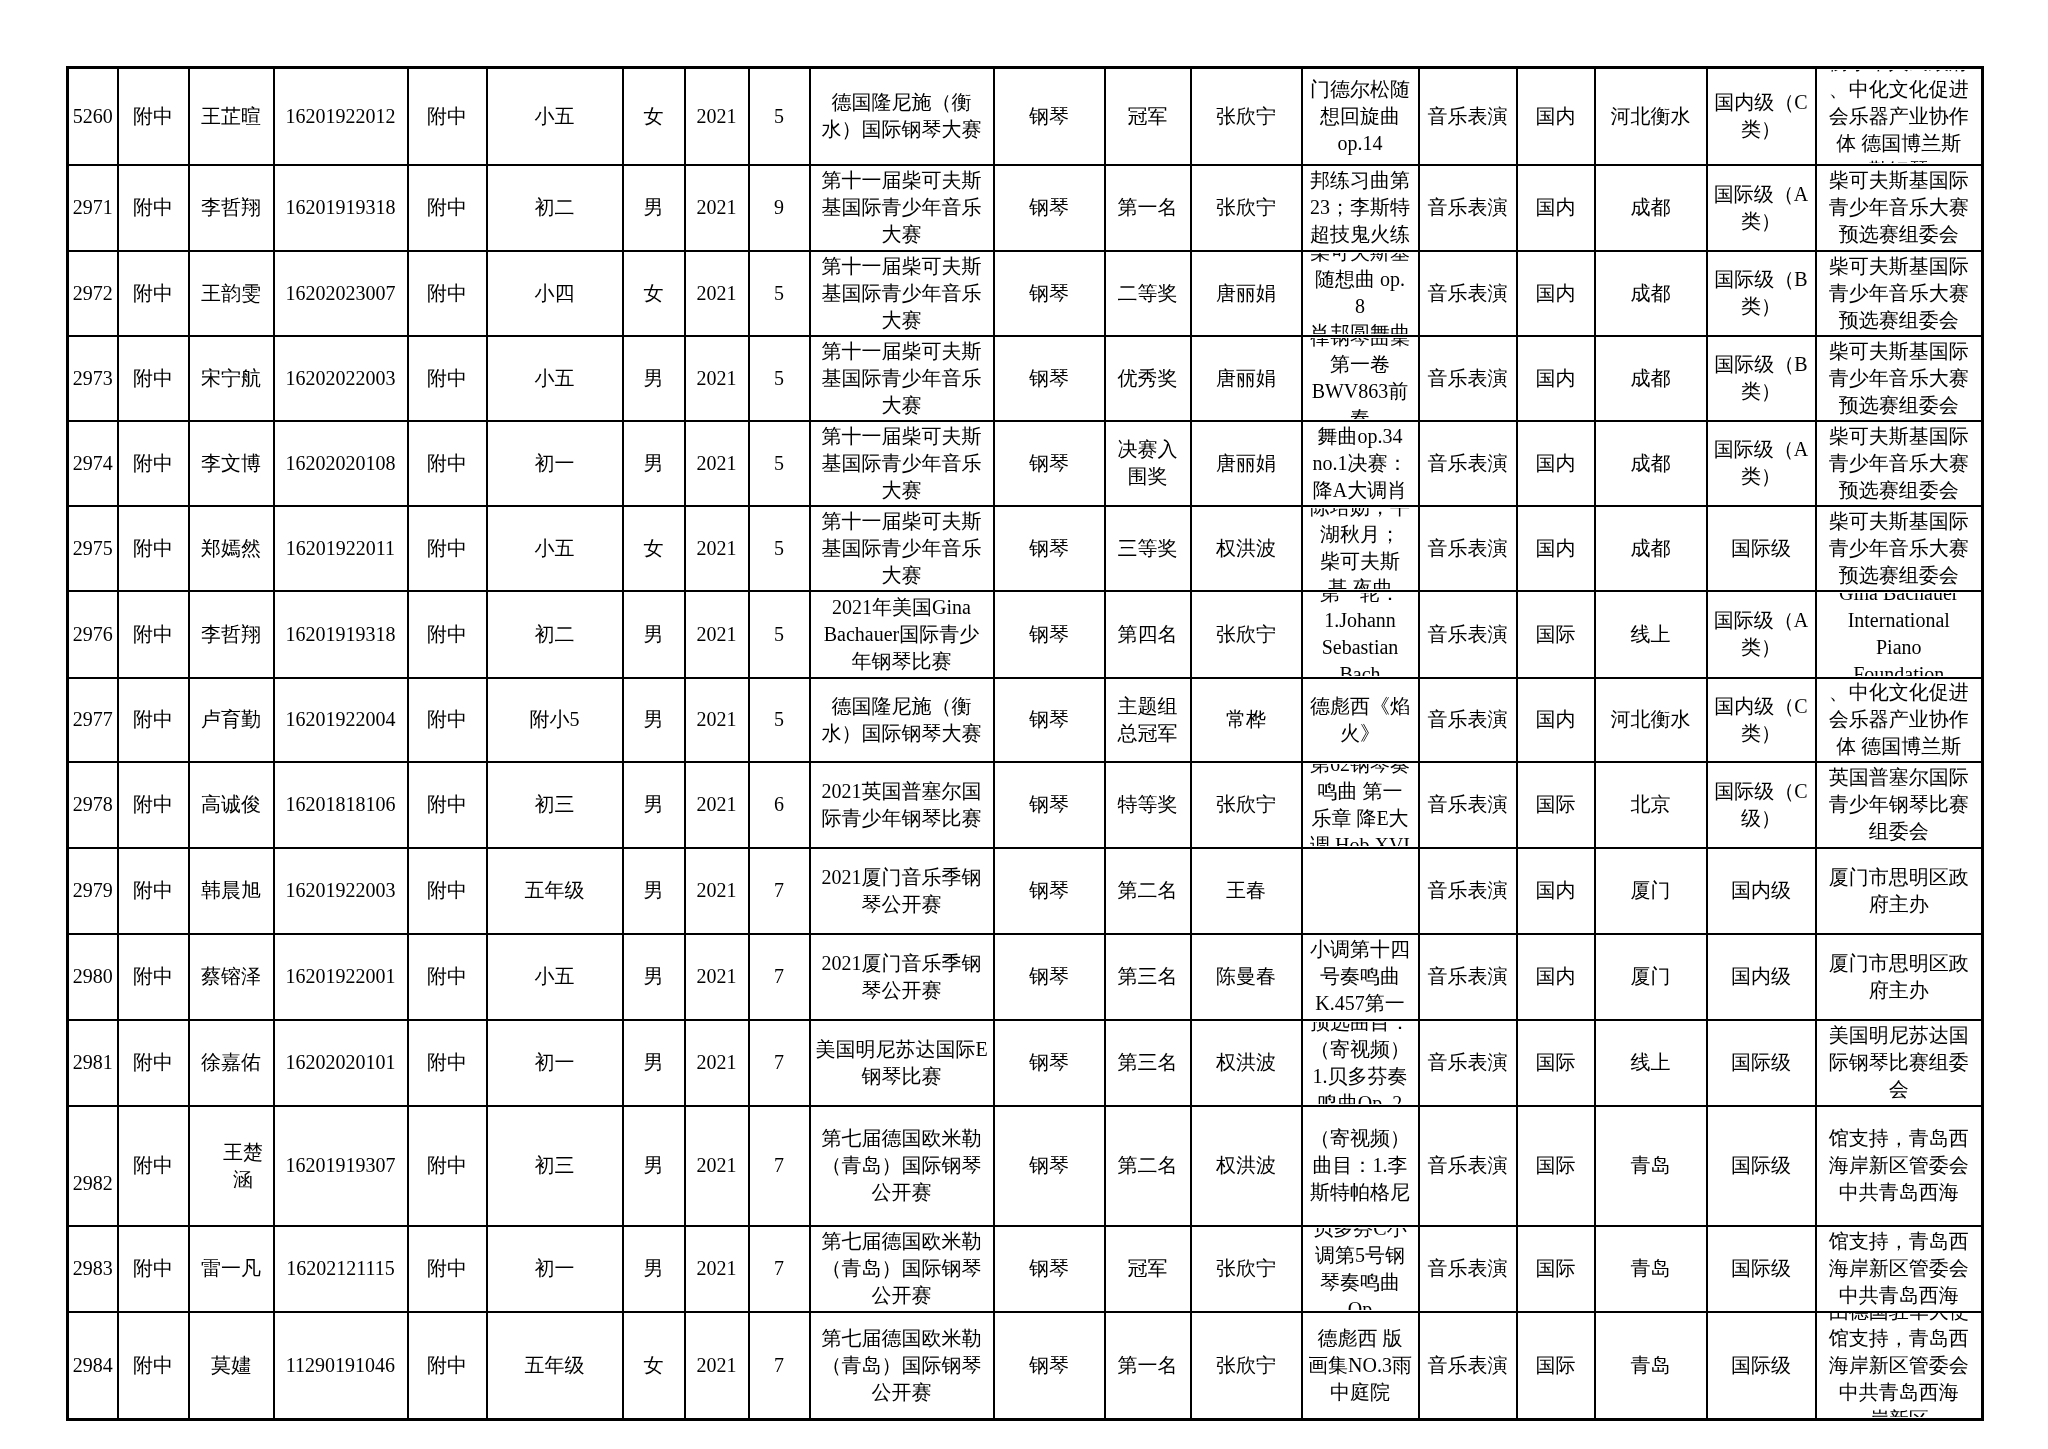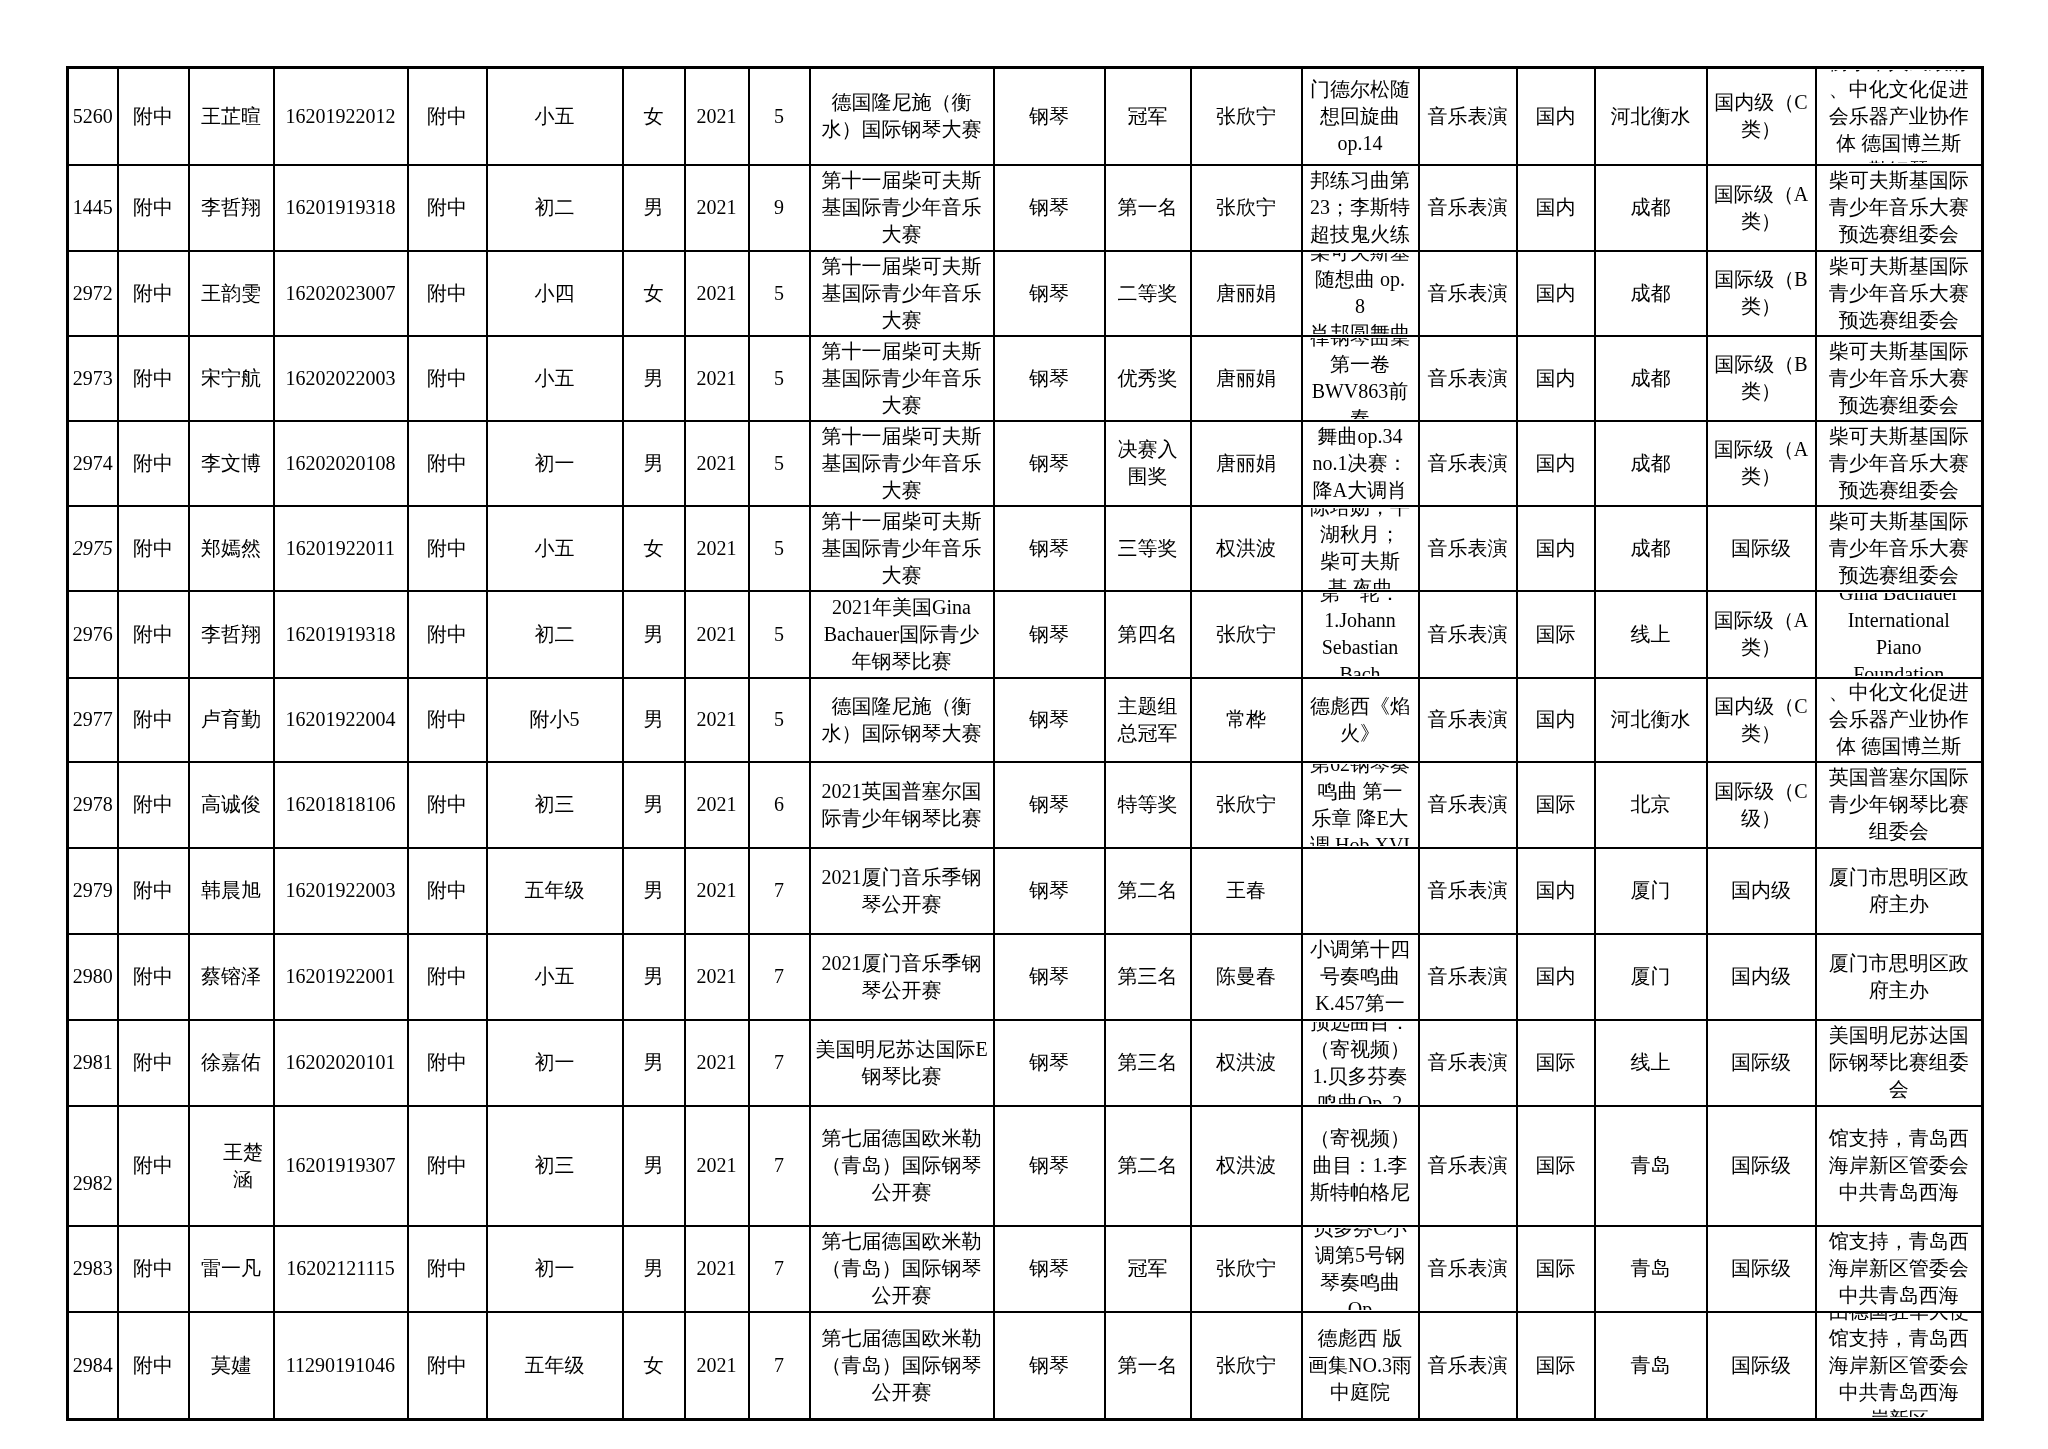--- a/index.html
+++ b/index.html
@@ -165,21 +165,21 @@
 、中化文化促进
 会乐器产业协作
 体 德国博兰斯
 勒钢琴</div>
             </div>
           </td>
         </tr>
         <tr style="height: 86px;">
           <td>
             <div class="cv" style="height: 82px;">
-              <div class="ct">1445</div>
+              <div class="ct">2971</div>
             </div>
           </td>
           <td>
             <div class="cv" style="height: 82px;">
               <div class="ct">附中</div>
             </div>
           </td>
           <td>
             <div class="cv" style="height: 82px;">
               <div class="ct">李哲翔</div>
@@ -588,21 +588,21 @@
           <td>
             <div class="cv" style="height: 81px;">
               <div class="ct">柴可夫斯基国际
 青少年音乐大赛
 预选赛组委会</div>
             </div>
           </td>
         </tr>
         <tr style="height: 85px;">
           <td>
-            <div class="cv" style="height: 81px; font-style: italic;">
+            <div class="cv" style="height: 81px;">
               <div class="ct">2975</div>
             </div>
           </td>
           <td>
             <div class="cv" style="height: 81px;">
               <div class="ct">附中</div>
             </div>
           </td>
           <td>
             <div class="cv" style="height: 81px;">

